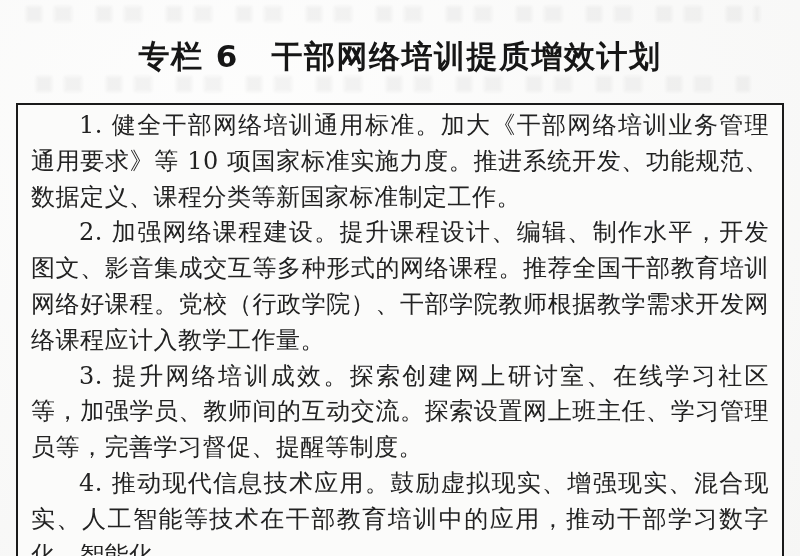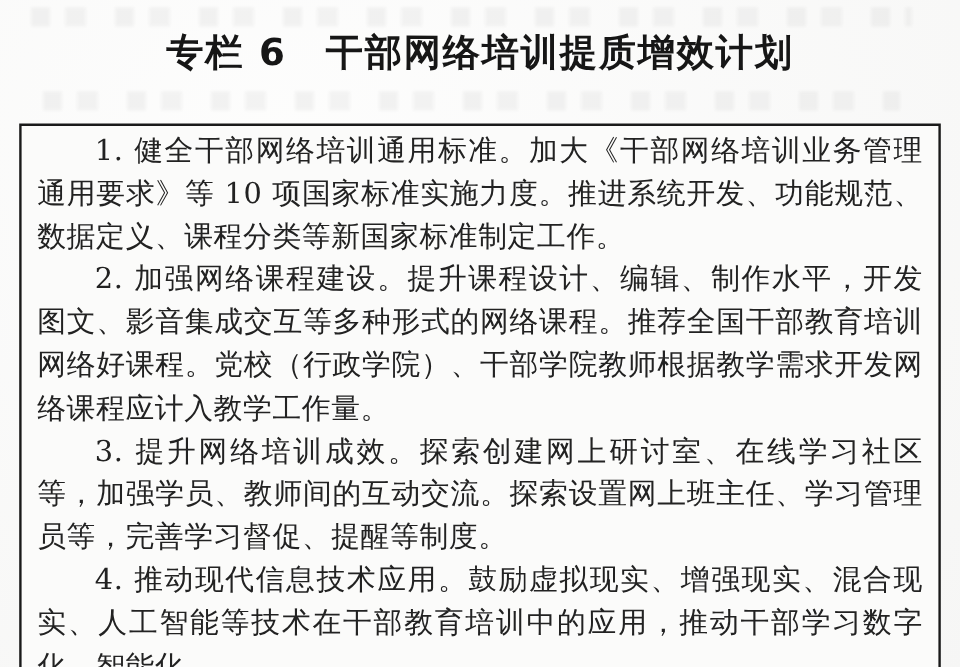--- a/index.html
+++ b/index.html
@@ -37,21 +37,21 @@
       transparent 22px 34px,
       #555 34px 52px,
       transparent 52px 70px
     );
     pointer-events: none;
   }
   .bleed-top    { top: 6px;  left: 20px; right: 40px; }
   .bleed-mid    { top: 76px; left: 30px; right: 50px; }
   .doc-title {
     margin: 0;
-    padding-top: 23px;
+    padding-top: 36px;
     text-align: center;
     font-size: 31px;
     font-weight: bold;
     letter-spacing: 1.5px;
     color: #161616;
     font-family: "DejaVu Sans", "Liberation Sans", sans-serif;
   }
   .callout-box {
     position: absolute;
     left: 16px;

